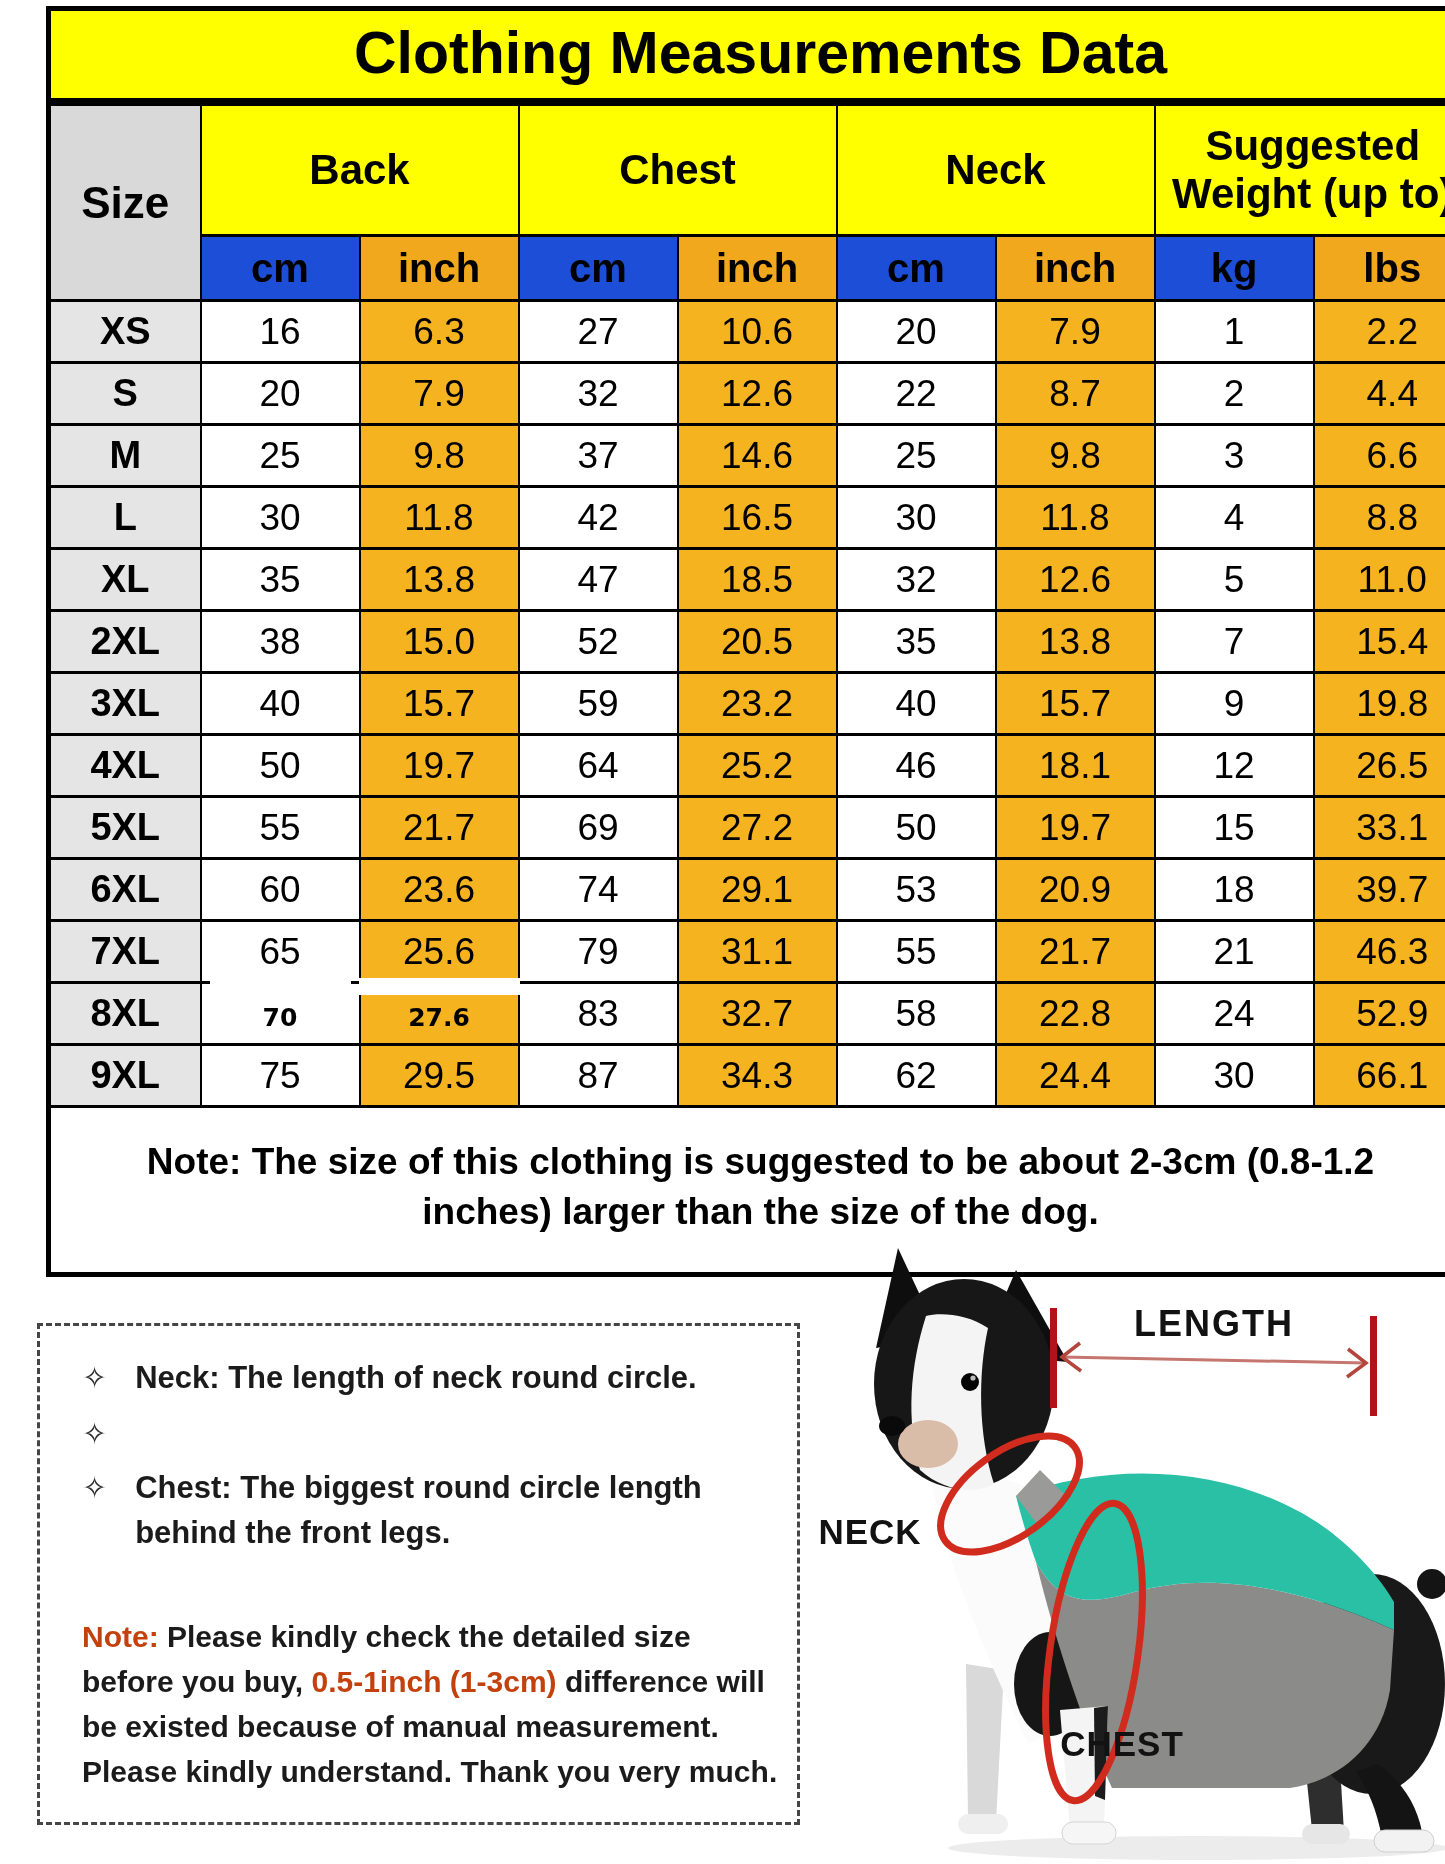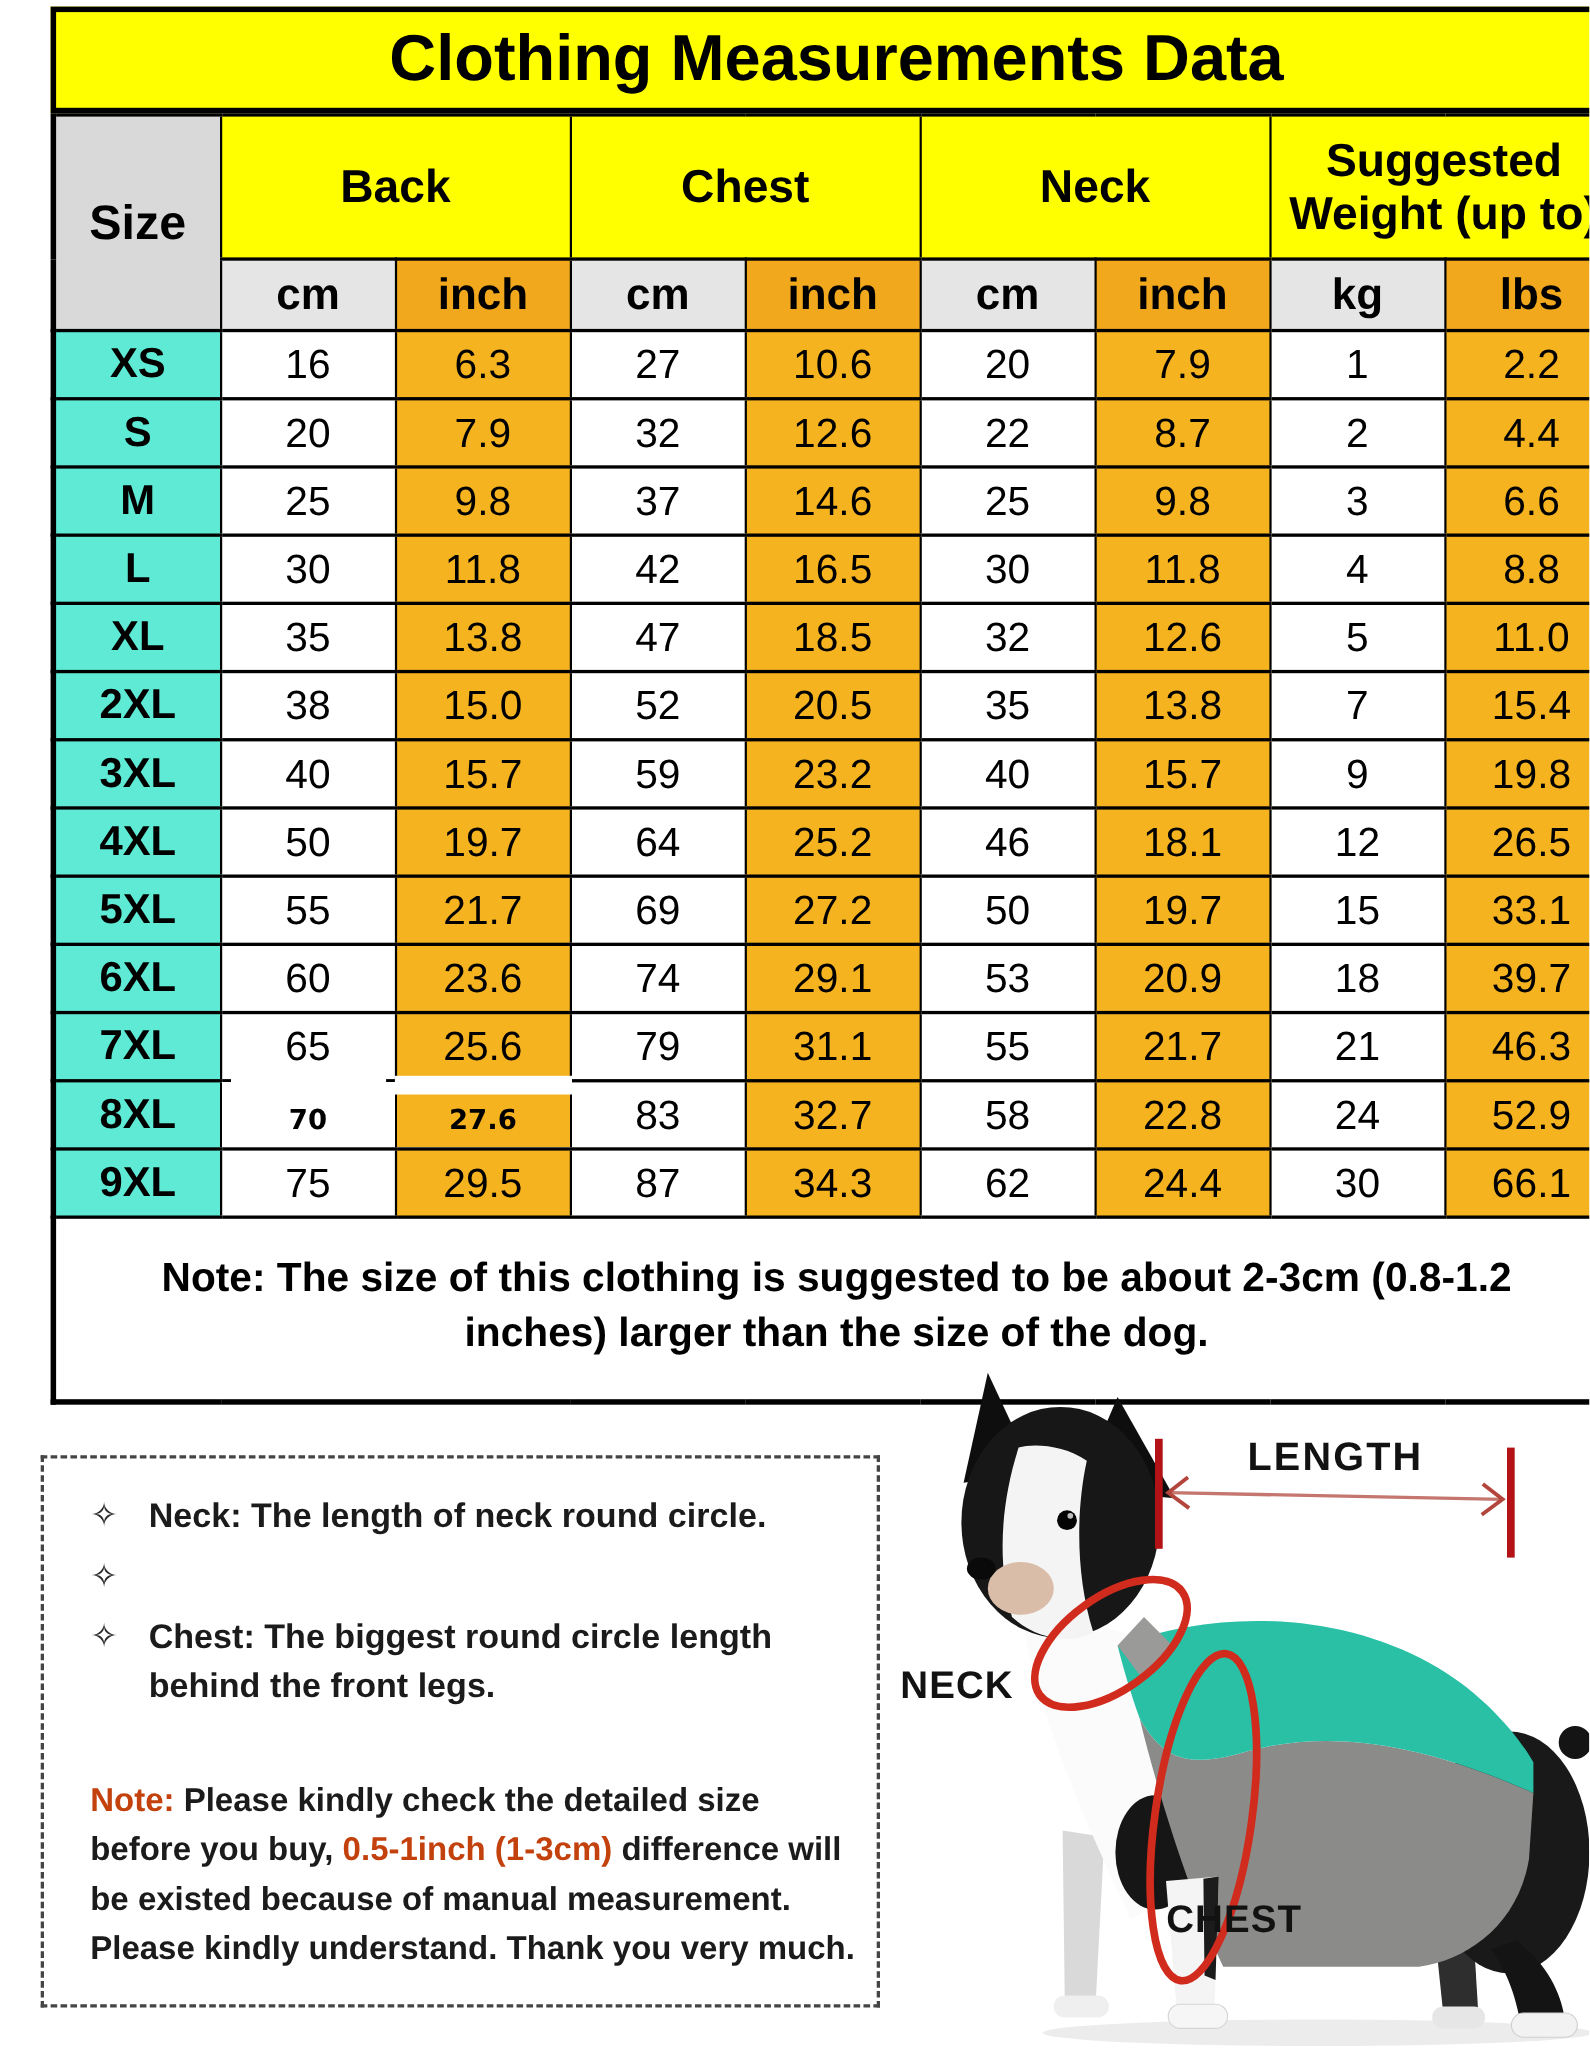--- a/index.html
+++ b/index.html
@@ -12,24 +12,24 @@
   table.size-table{width:100%;border-collapse:collapse;table-layout:fixed;
                    border:5px solid #000;border-top:none;}
   .size-table th,.size-table td{border-left:2px solid #000;border-right:2px solid #000;
                    border-top:3px solid #000;border-bottom:3px solid #000;
                    text-align:center;vertical-align:middle;padding:0;}
   col.c-size{width:152px;}
   .gh{background:#FFFF00;font-size:42px;font-weight:bold;height:128px;line-height:1.15;}
   .gh-weight{padding:0 6px;}
   .size-h{background:#D9D9D9;font-size:44px;font-weight:bold;}
   .sub{height:62px;font-size:40px;font-weight:bold;}
-  .yellow{background:#e5e5e5;}
+  .yellow{background:#1d4ed8;}
   .orange{background:#F1A81C;}
   tbody td{height:59px;font-size:37px;font-weight:normal;background:#fff;}
-  tbody td.size{background:#5eead4;font-weight:bold;font-size:38px;}
+  tbody td.size{background:#e5e5e5;font-weight:bold;font-size:38px;}
   tbody td.in{background:#F5B31F;margin-left:36px;}
   td.edit{font-family:"DejaVu Sans",sans-serif;position:relative;}
   td.edit span{position:relative;z-index:2;font-weight:bold;font-size:25px;}
   td.edit::before{content:"";position:absolute;z-index:1;background:#fff;
                   top:-6px;height:17px;left:-2px;right:-2px;}
   td.edit70::before{left:8px;right:8px;height:20px;}
   td.note-row{height:150px;font-size:37px;font-weight:bold;line-height:1.35;
               padding:4px 28px 10px;background:#fff;}
   .bottom{position:absolute;left:0;top:1238px;width:1445px;height:626px;}
   .info-box{position:absolute;left:37px;top:85px;width:763px;height:502px;

